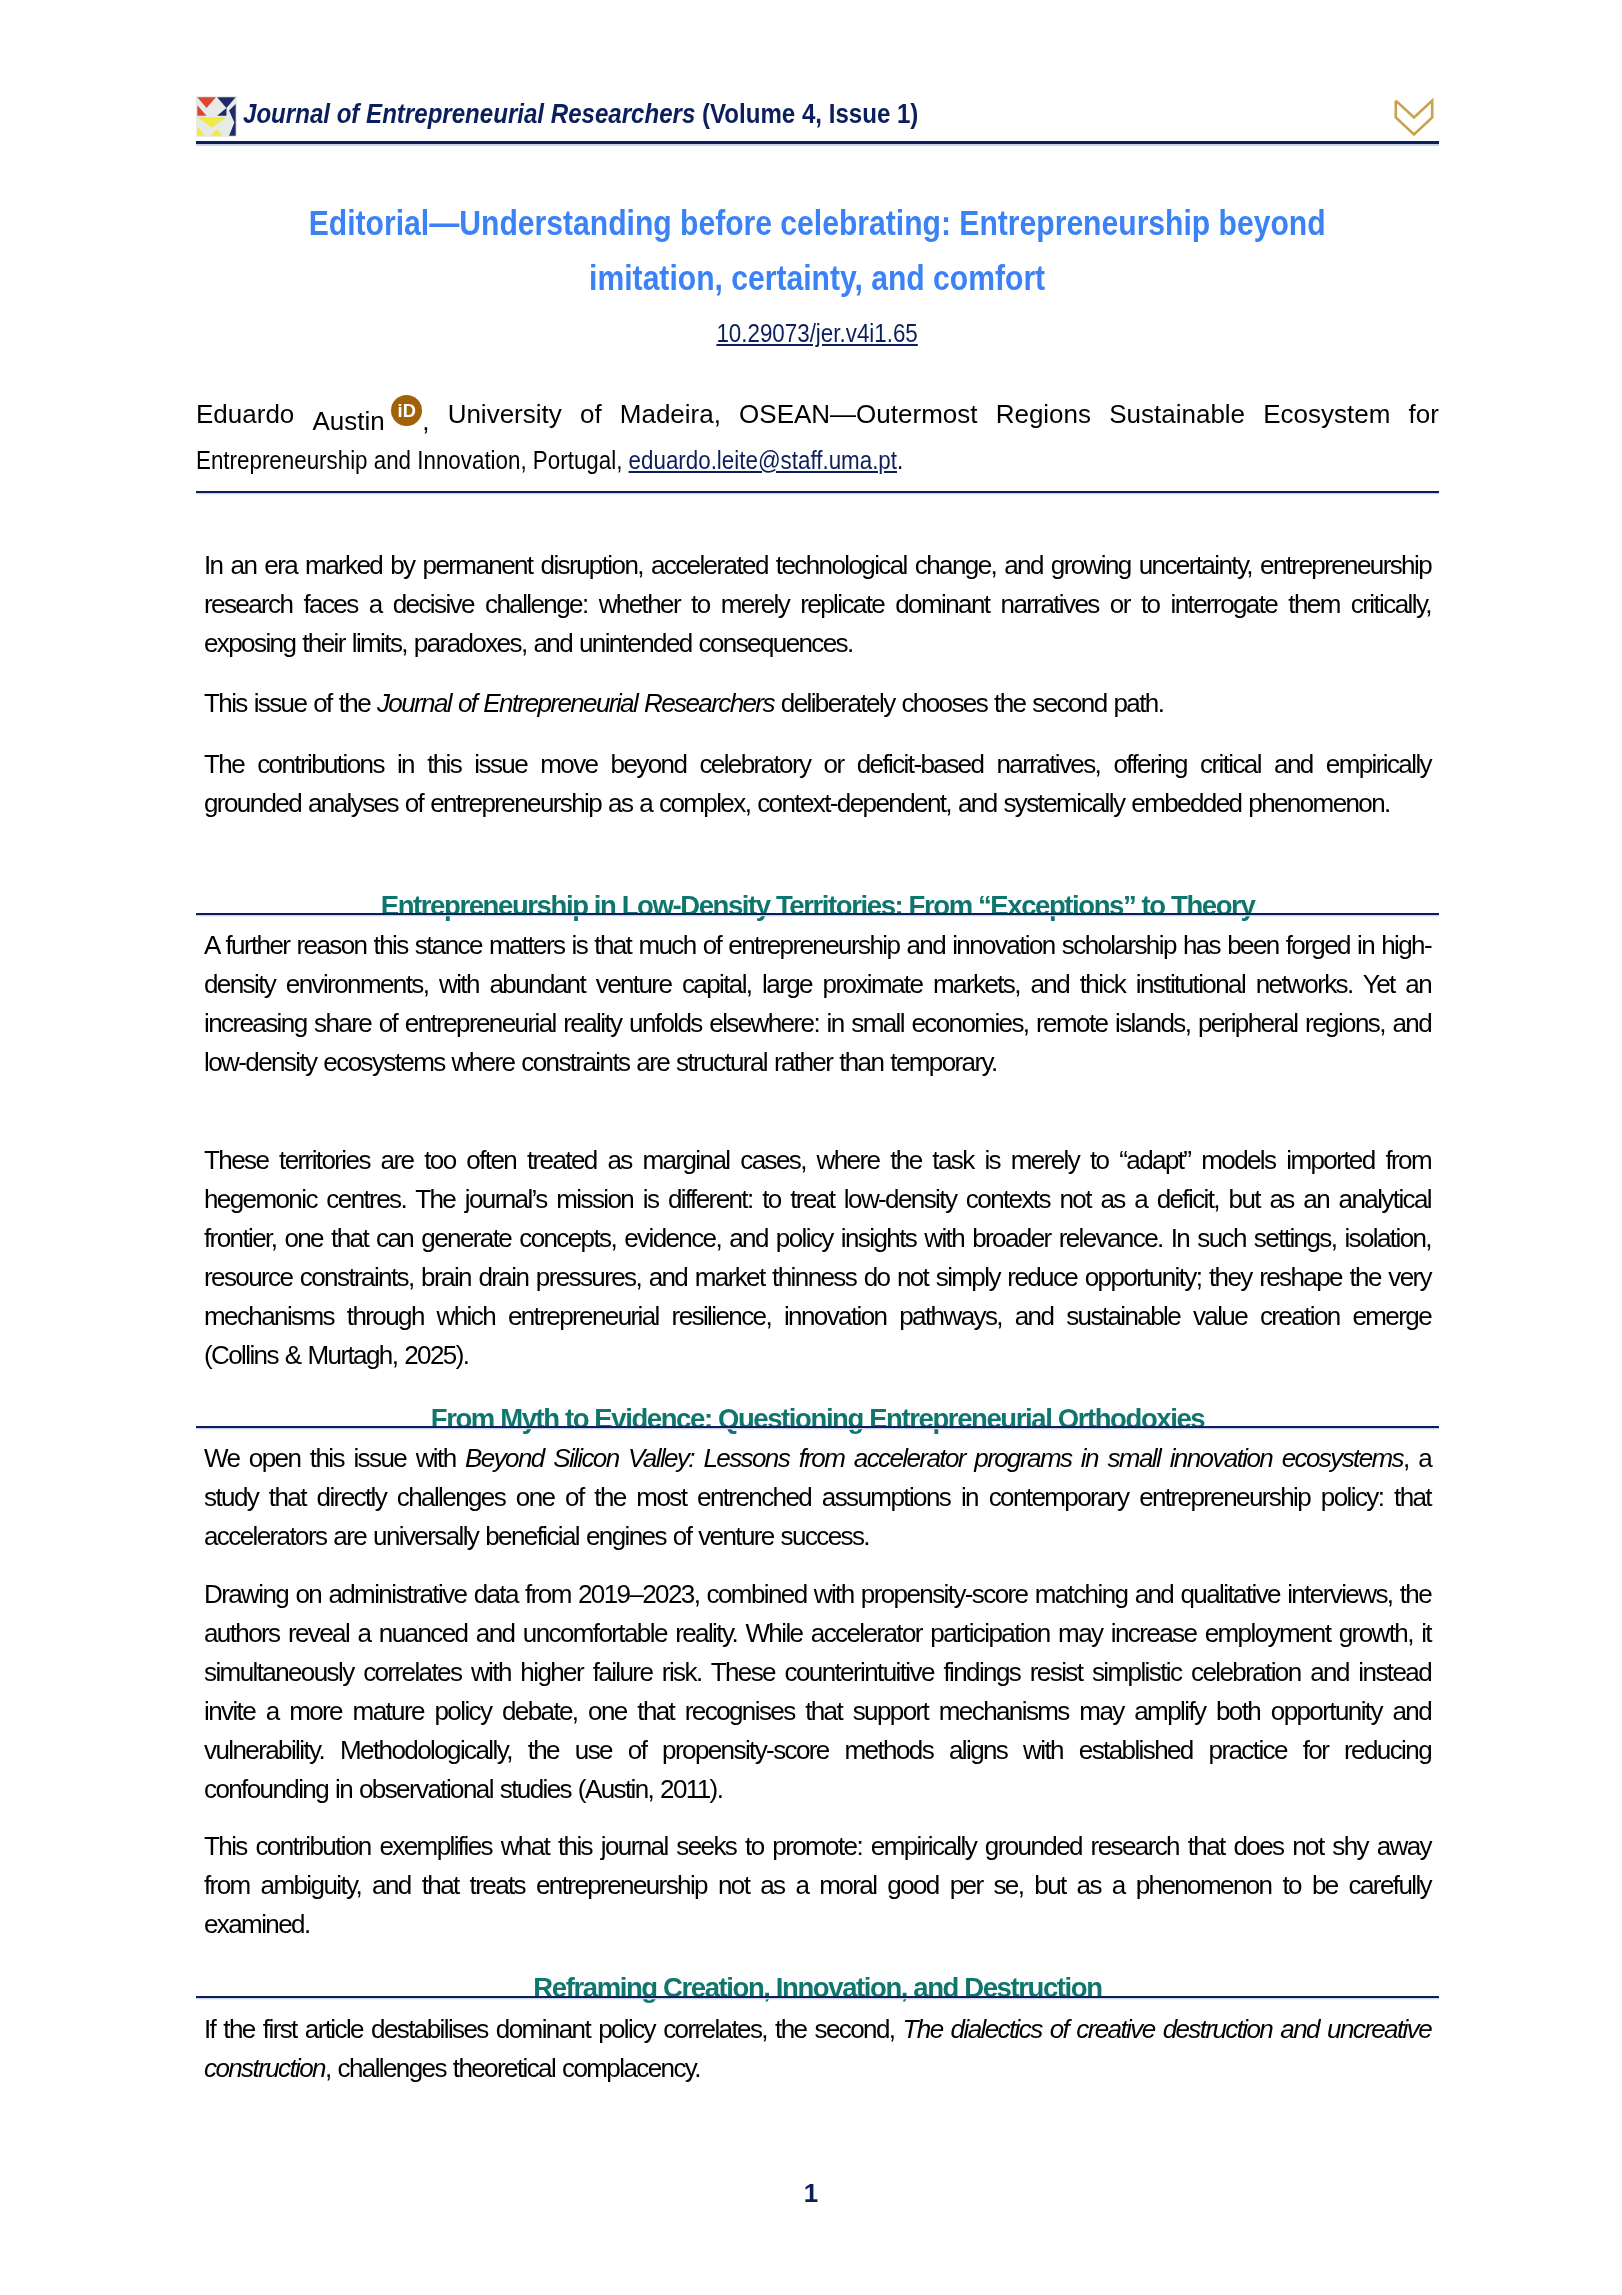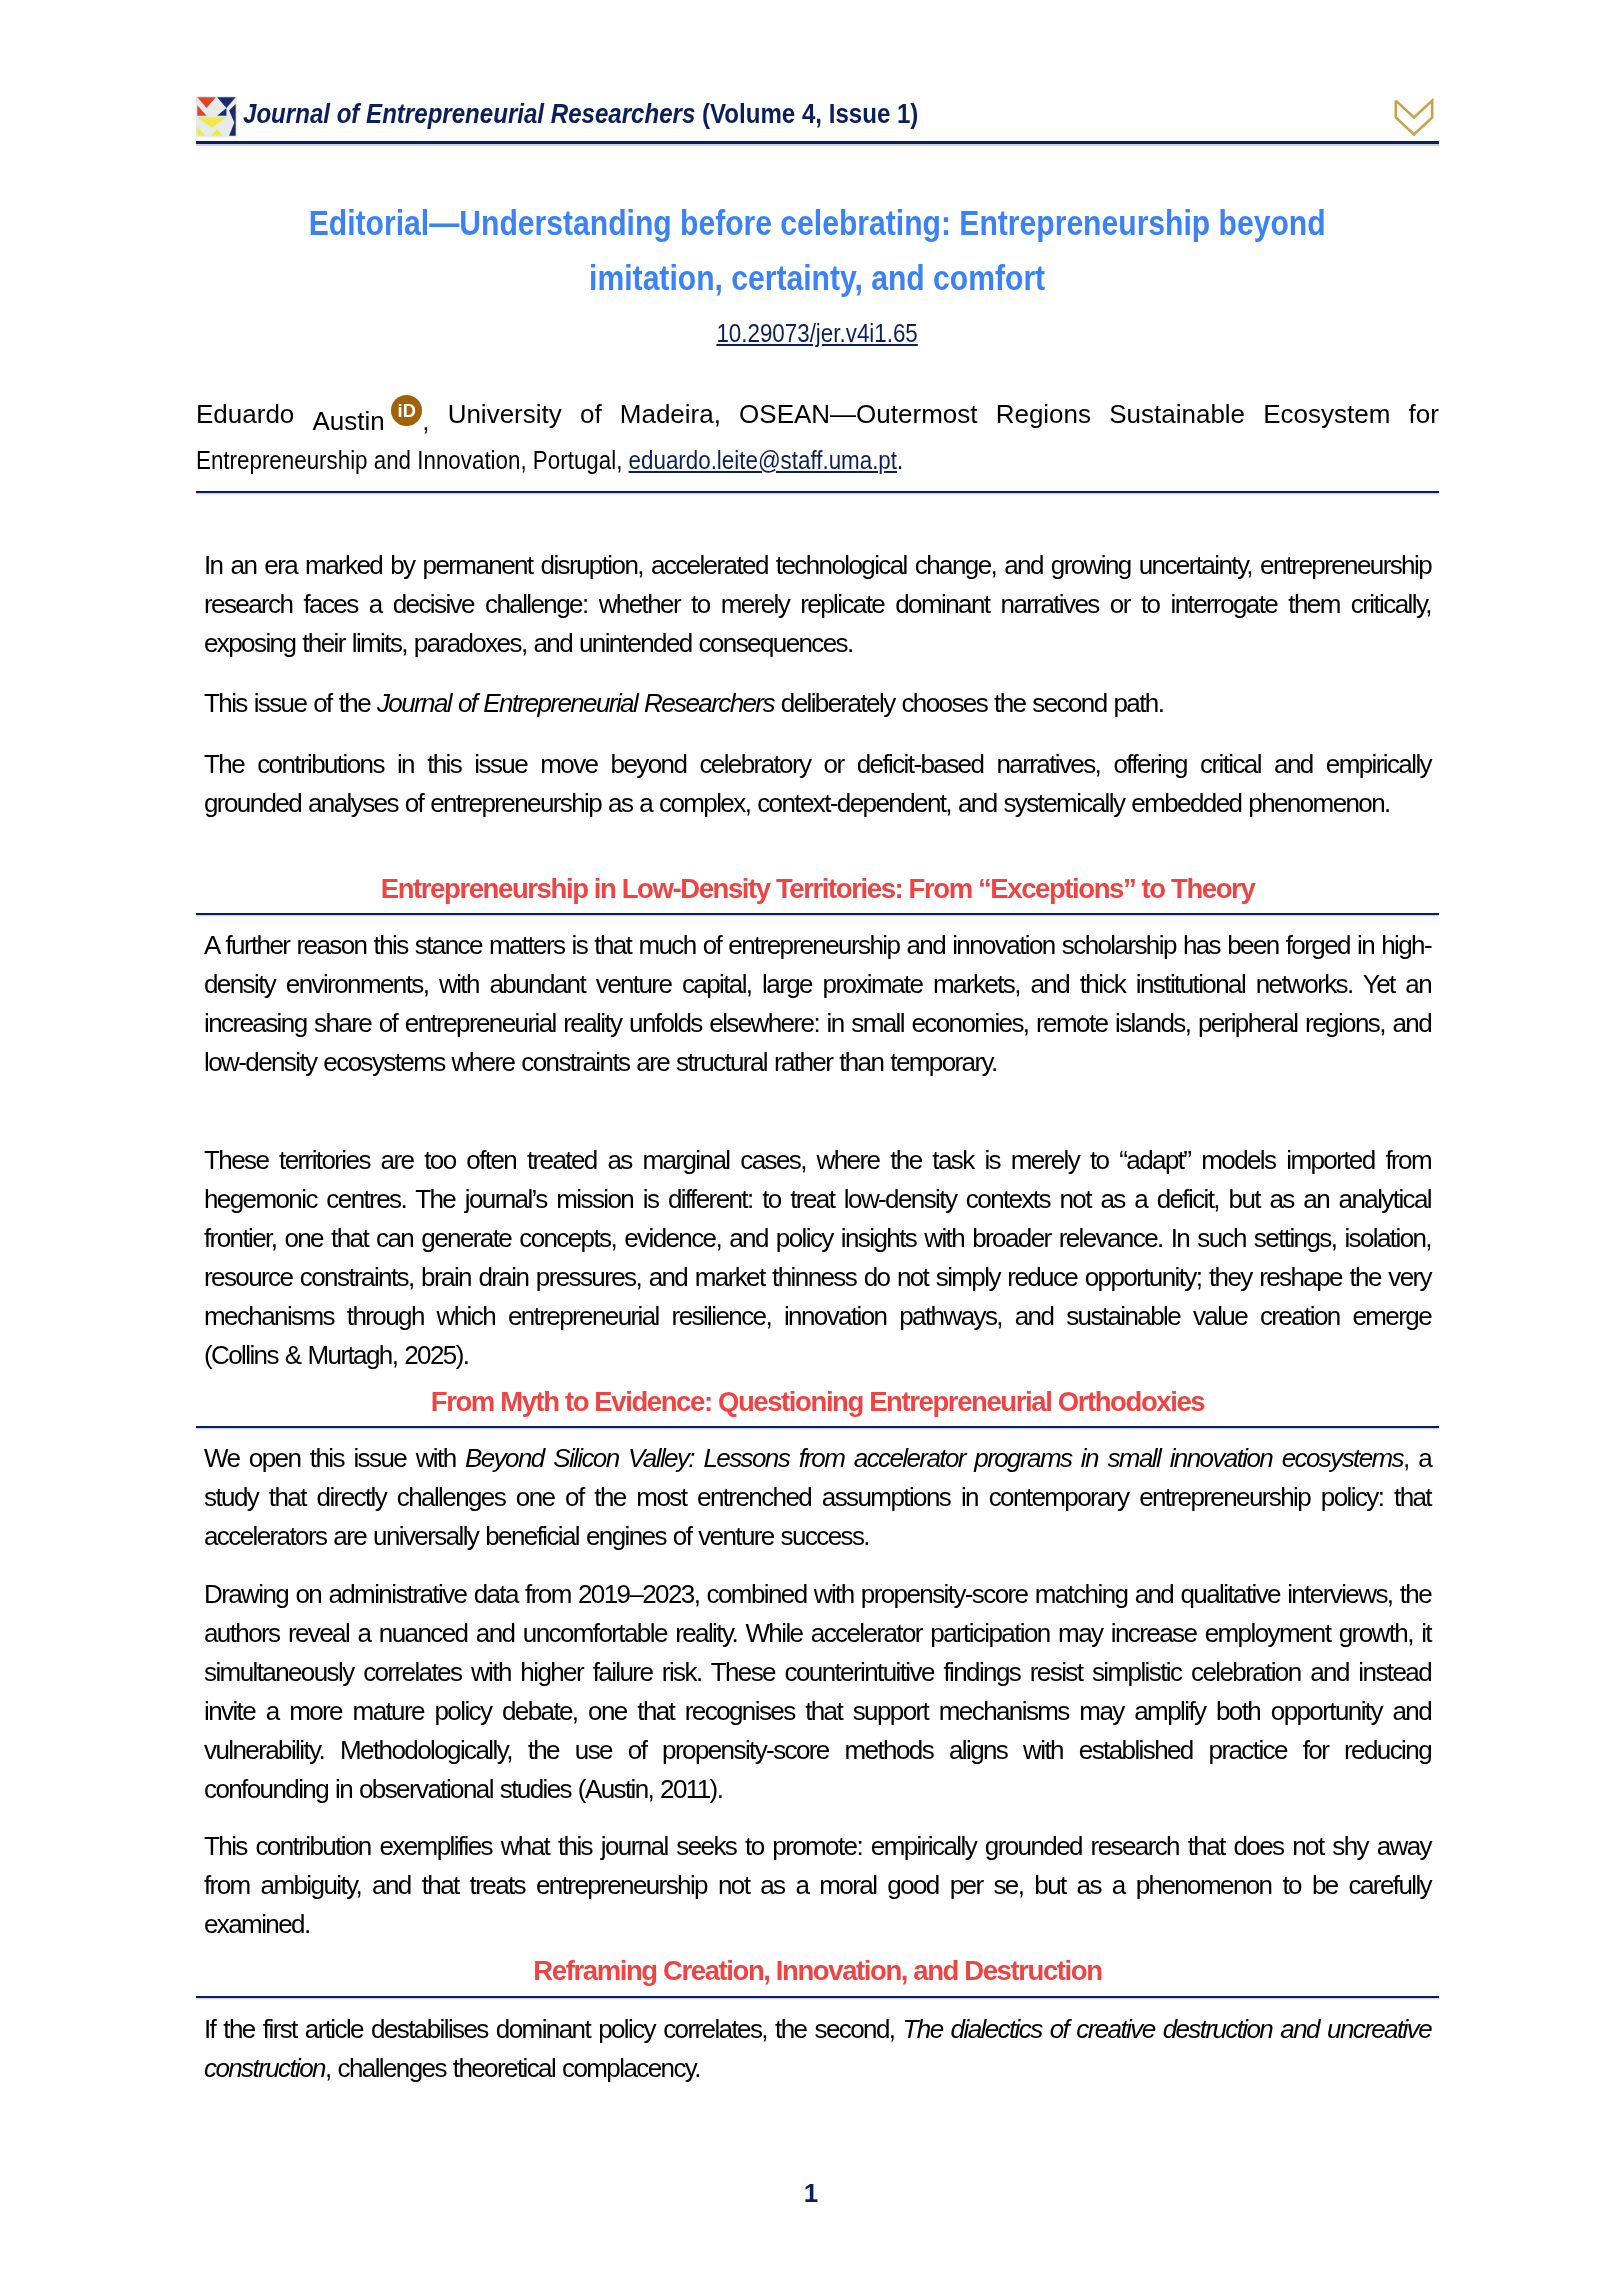--- a/index.html
+++ b/index.html
@@ -34,21 +34,21 @@
            vertical-align: 13px; margin-left: 6.5px; }
   .author .line2 { white-space: nowrap; transform: scaleX(0.86); transform-origin: left top; }
   .author a { color: #0b1f5c; text-decoration: underline; }
   .author-rule { position: absolute; top: 491px; left: 0; width: 1243px; height: 2px;
                  background: #0b1f5c; box-shadow: 0 1.3px 0 #c9d4ea; }
 
   
   .body-block { position: absolute; left: 0; width: 1243px; }
   p.para { margin: 8px; font-size: 26px; line-height: 39px; text-align: justify; text-align-last: left; }
   .cond { font-stretch: condensed; letter-spacing: -1.6px; word-spacing: 1.3px; }
-  h2.sec { margin: 0; font-size: 27.5px; font-weight: bold; color: #ef4444; text-align: center;
+  h2.sec { margin: 17px; font-size: 27.5px; font-weight: bold; color: #0f766e; text-align: center;
            letter-spacing: -1.4px; }
   .sec-rule { width: 1243px; height: 2px; background: #0b1f5c; box-shadow: 0 1.3px 0 #c9d4ea; }
 
   .footer-num { position: absolute; top: 2178px; left: 0; width: 1622px; text-align: center;
                 font-size: 26px; font-weight: bold; color: #0b1f5c; }
 </style>
 </head>
 <body>
 
 <div class="page">

